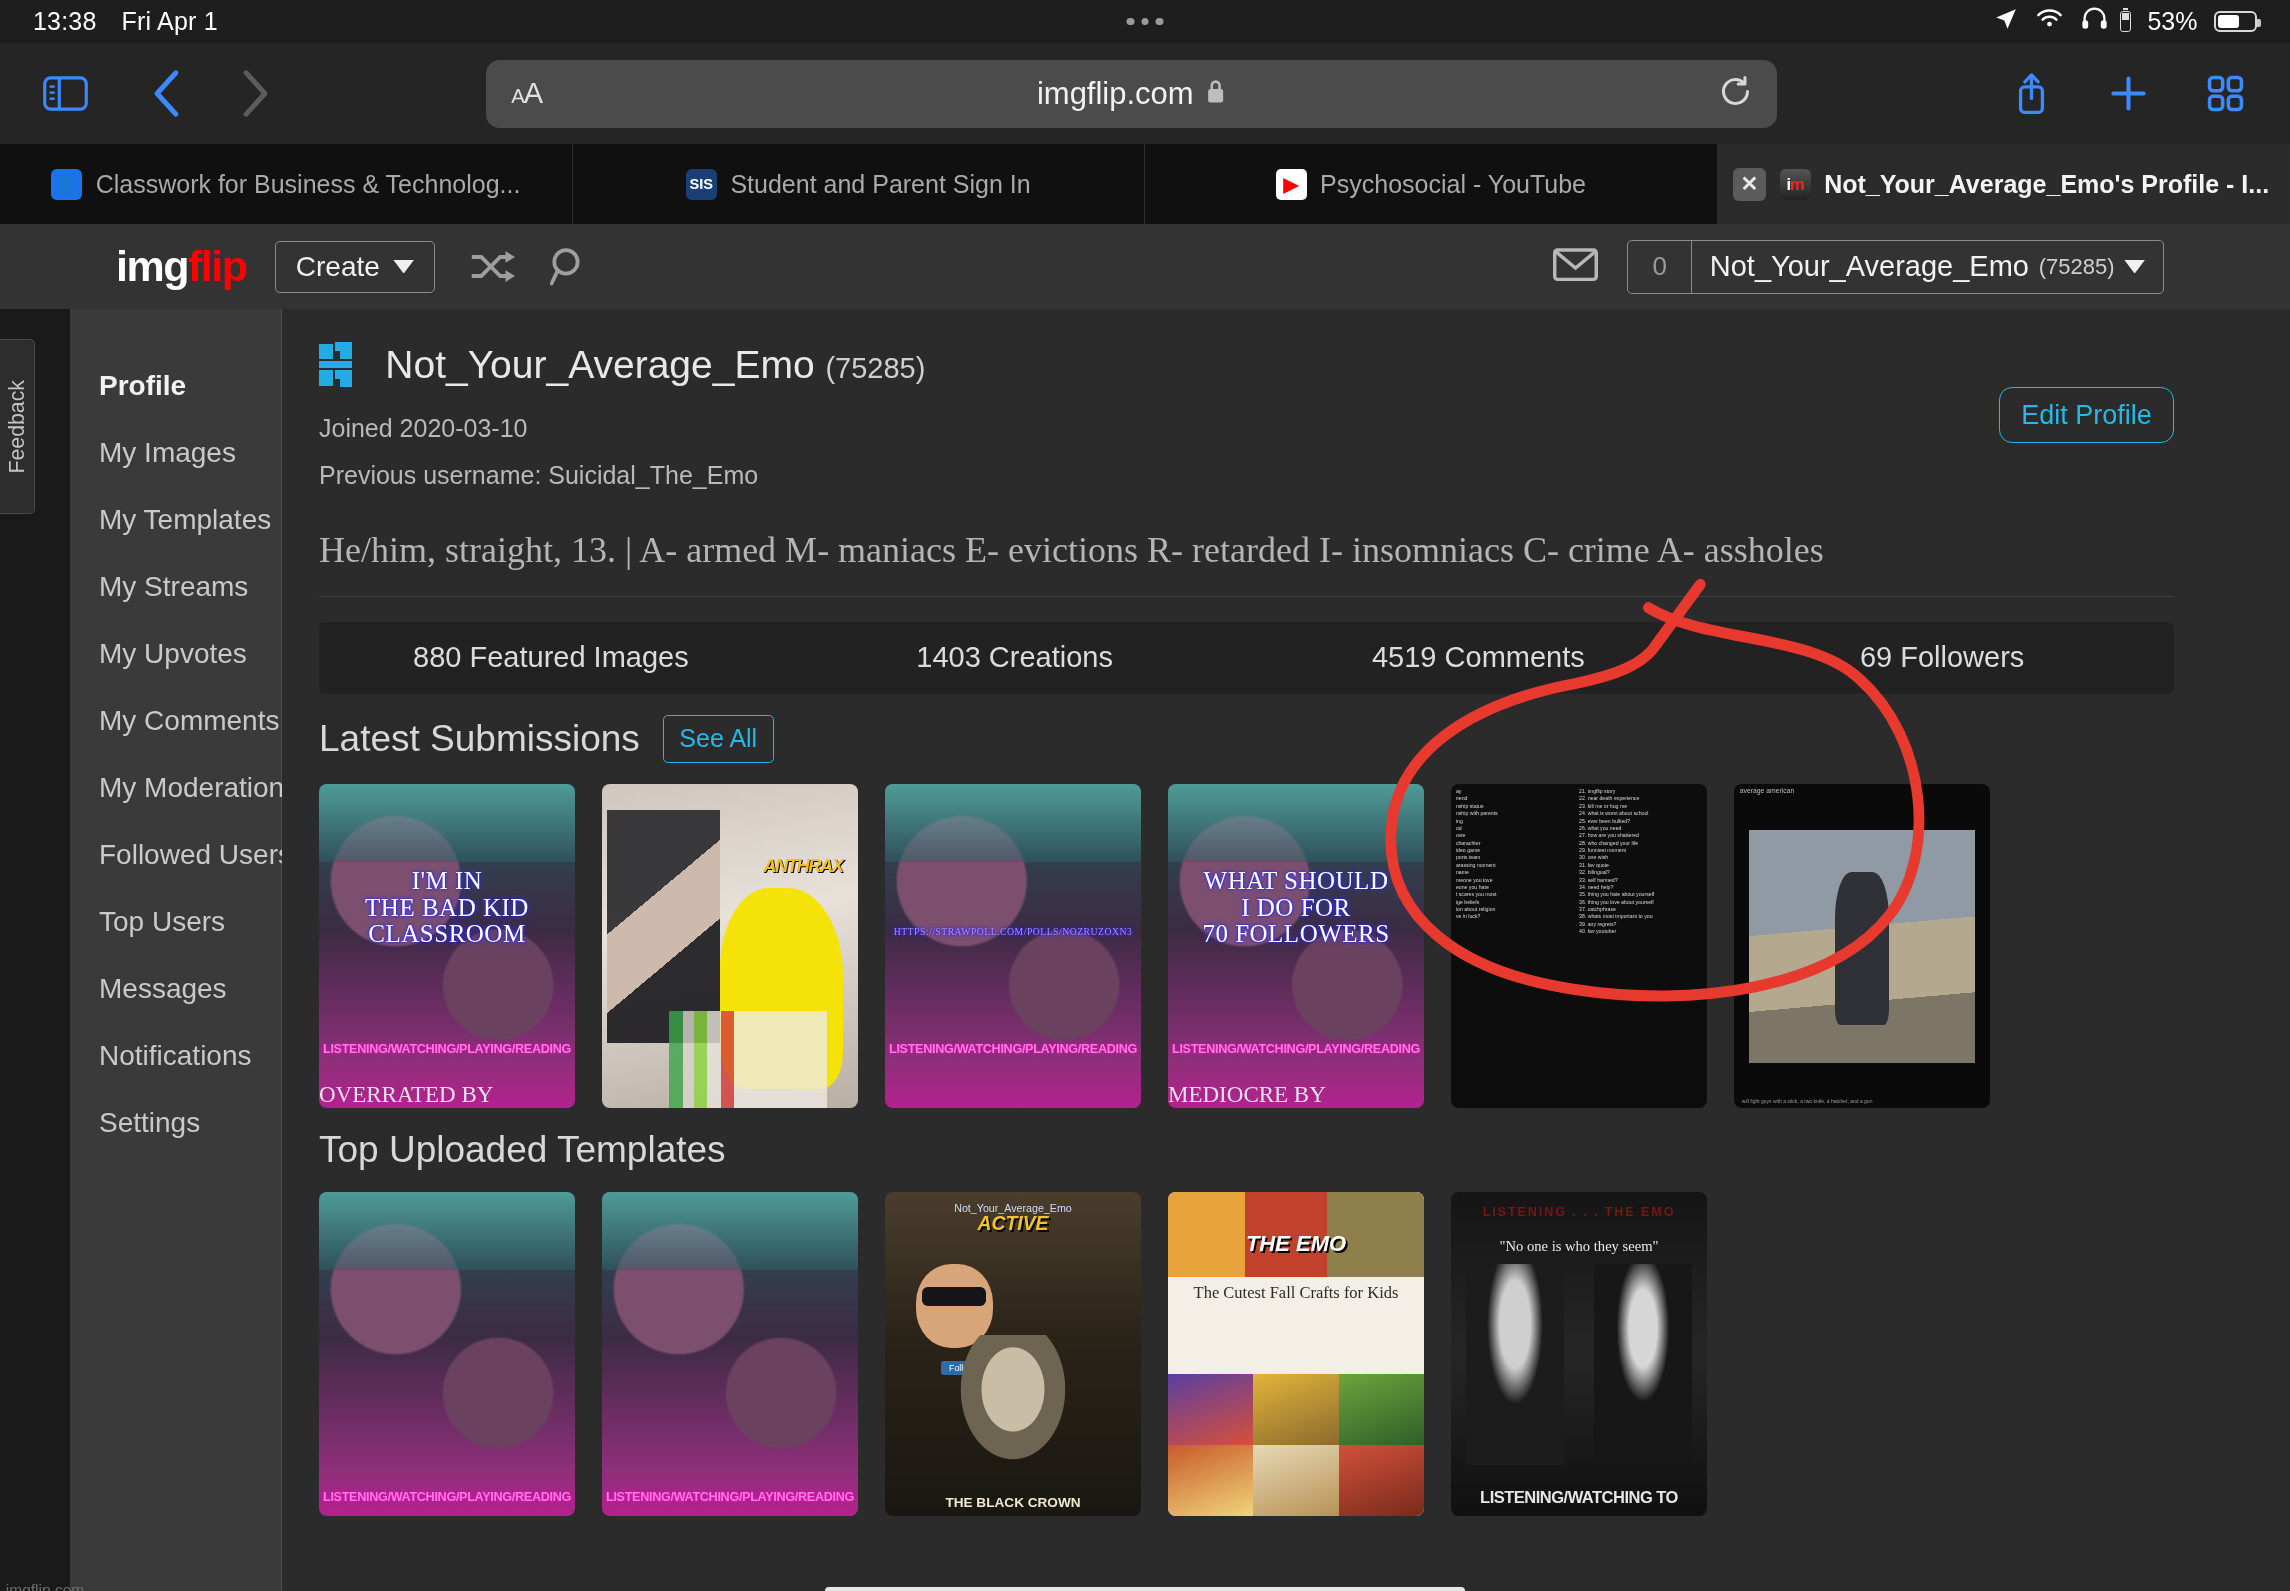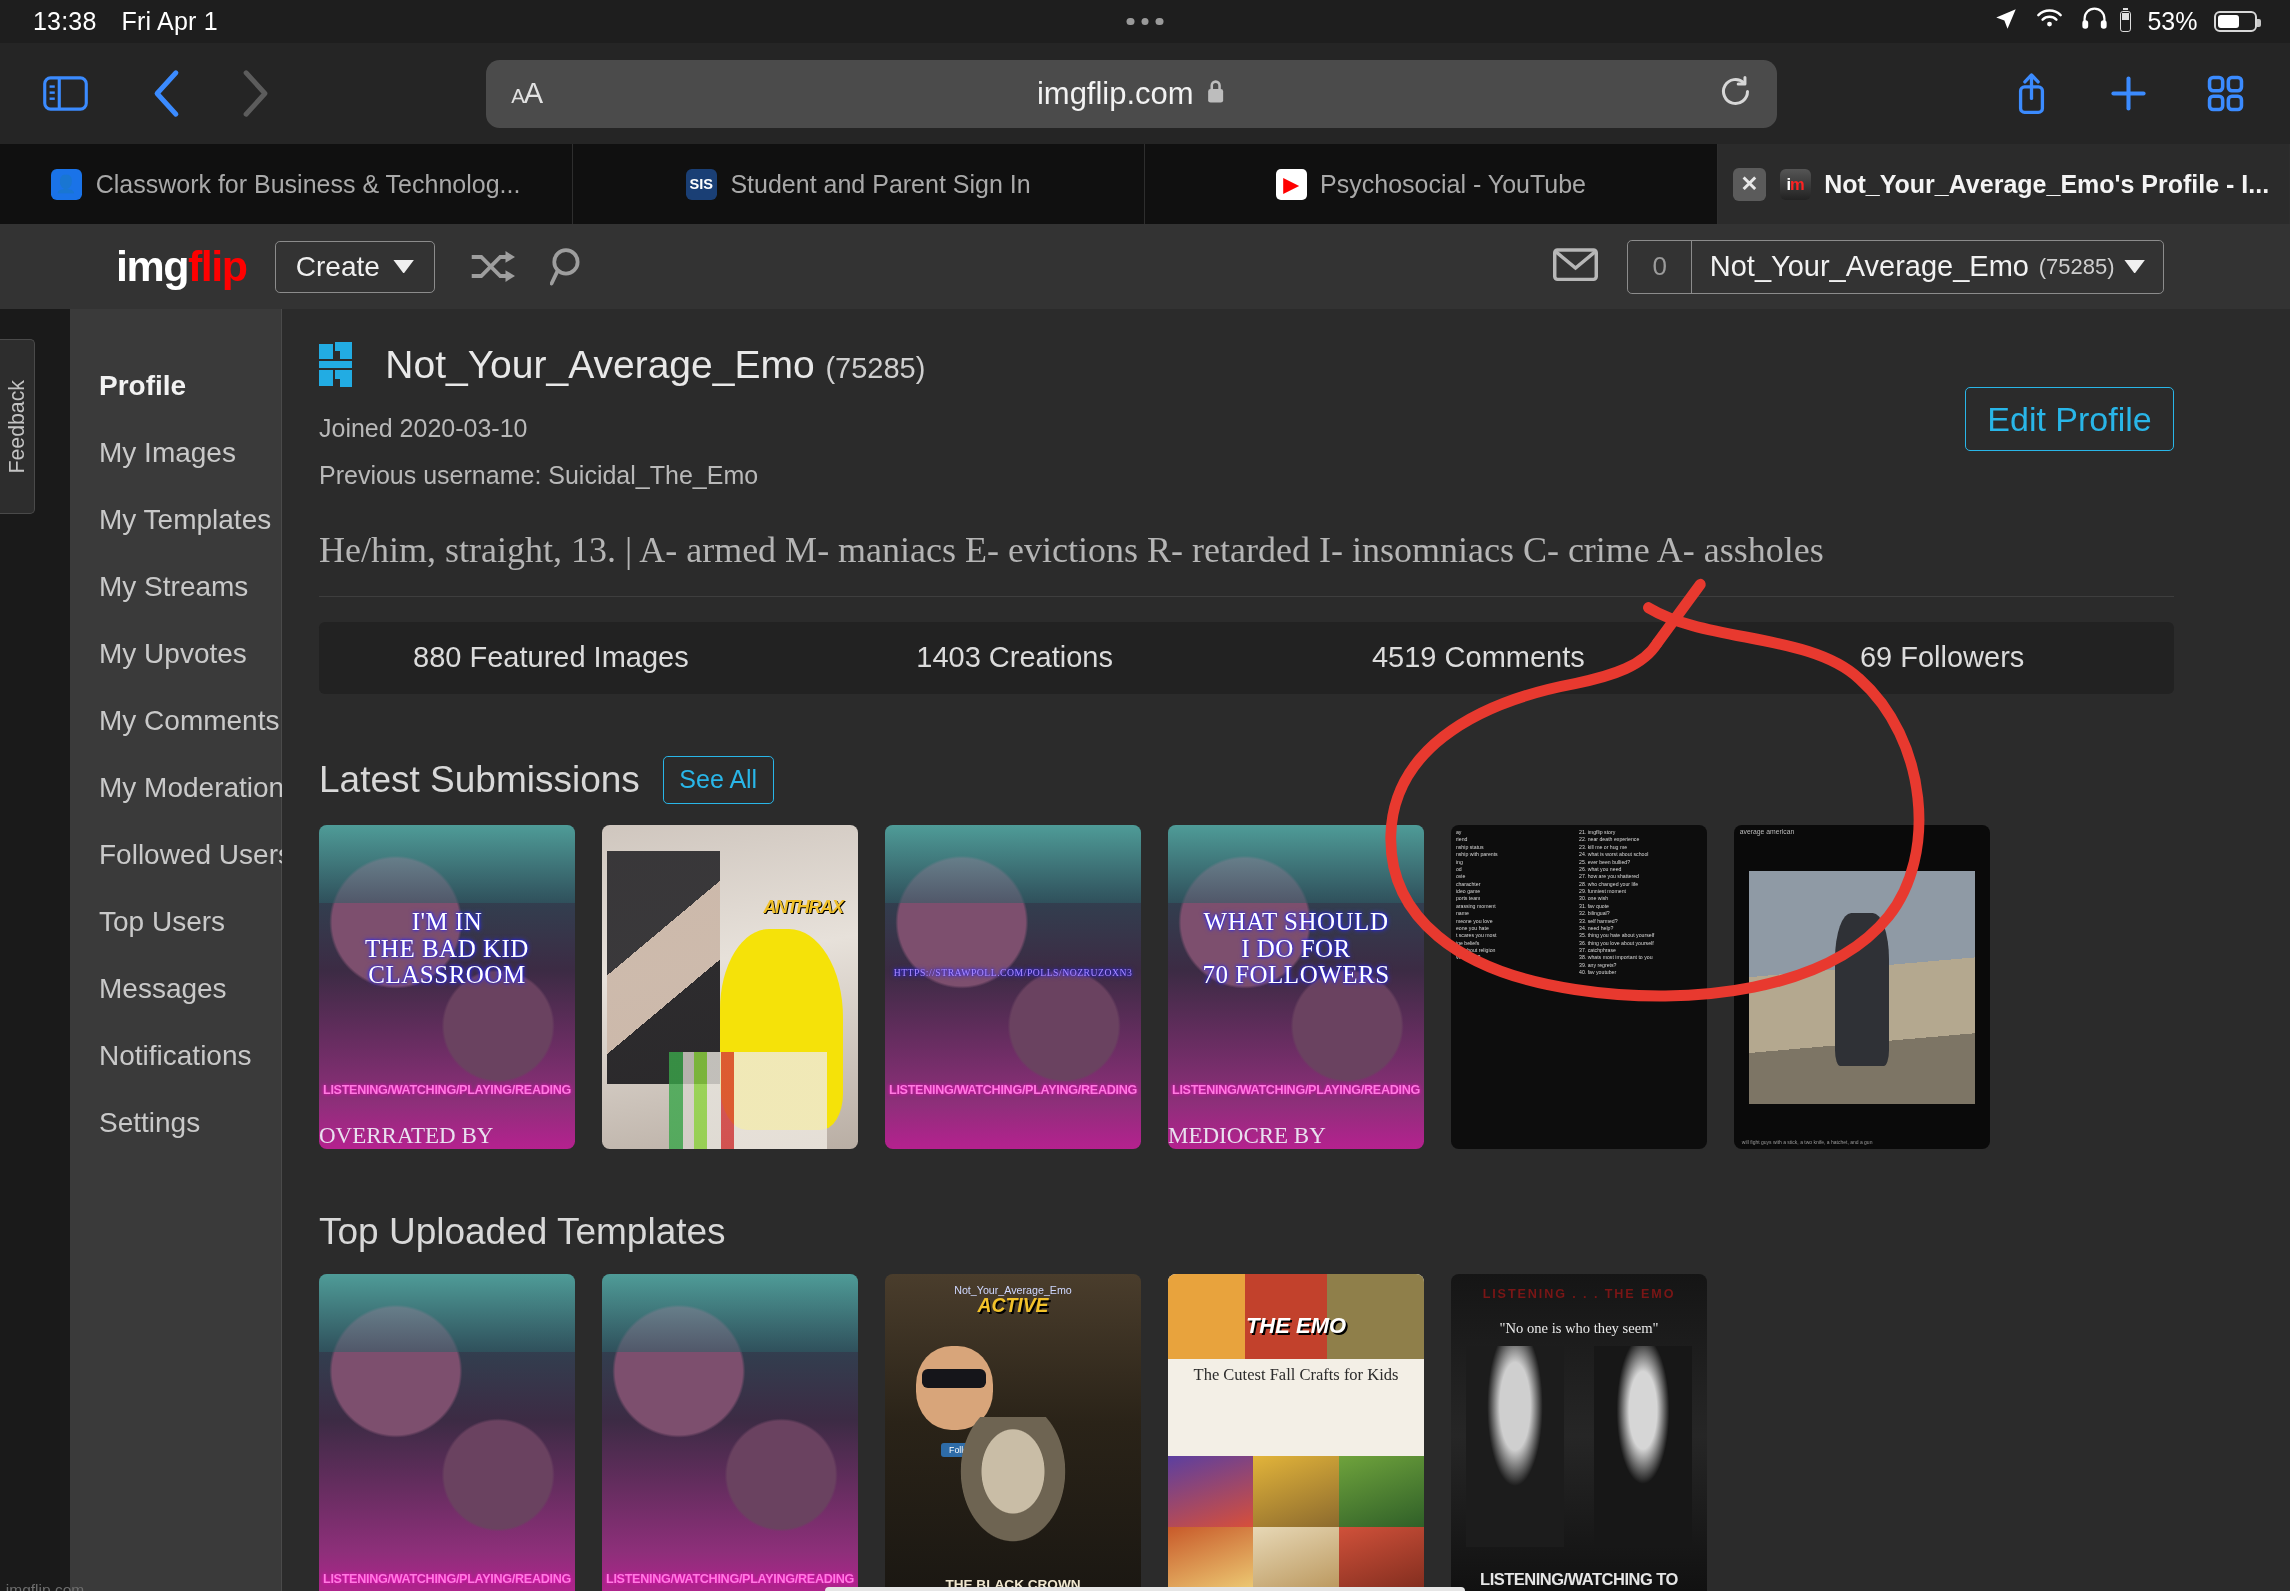--- a/index.html
+++ b/index.html
@@ -80,28 +80,28 @@
 
   .content { flex:1; background:#2b2b2b; padding:33px 116px 0 37px; overflow:hidden; position:relative; }
   .prof-head { display:flex; align-items:center; gap:21.3px; }
   .avatar { width:45px; height:45px; flex:none; position:relative; }
   .avatar i { position:absolute; background:#22ace3; display:block; }
   .prof-name { font-size:39px; color:#e8e8e8; }
   .prof-name small { font-size:29px; color:#cfcfcf; }
   .meta { color:#b9b9b9; font-size:25px; margin-top:27px; }
   .meta2 { color:#b9b9b9; font-size:25px; margin-top:17.5px; }
   .editbtn { margin-left:auto; border:1px solid #29b6e8; color:#29b6e8; background:transparent;
-             font-size:34px; padding:11.6px 21.3px; border-radius:5px; cursor:pointer; font-family:inherit; }
+             font-size:27px; padding:11.6px 21.3px; border-radius:13px; cursor:pointer; font-family:inherit; }
   .bio { font-family:"Liberation Serif", serif; color:#b5b5b5; font-size:36px; margin-top:39px;
          border-bottom:1px solid #3e3e3e; padding-bottom:25px; white-space:nowrap; }
   .stats { margin-top:25px; background:#222222; border-radius:5.8px; height:72px; display:flex;
            align-items:center; }
   .stat { flex:1; text-align:center; color:#dcdcdc; font-size:29px; cursor:pointer; }
 
-  .sec-head { display:flex; align-items:center; gap:23px; margin-top:62px; }
+  .sec-head { display:flex; align-items:center; gap:23px; margin-top:21px; }
   .sec-title { font-size:37px; color:#d8d8d8; }
   .seeall { border:1px solid #29b6e8; color:#29b6e8; font-size:25px; padding:8.7px 15.5px;
             border-radius:4.9px; cursor:pointer; background:transparent; font-family:inherit; }
   .thumbs { display:flex; gap:27px; margin-top:21.3px; }
   .thumb { width:256px; height:324px; border-radius:7.8px; overflow:hidden; background:#111;
            position:relative; cursor:pointer; flex:none; }
 
   
   .t-monster { background:
       radial-gradient(circle at 30% 30%, #7d4f6e 0 22%, transparent 23%),

